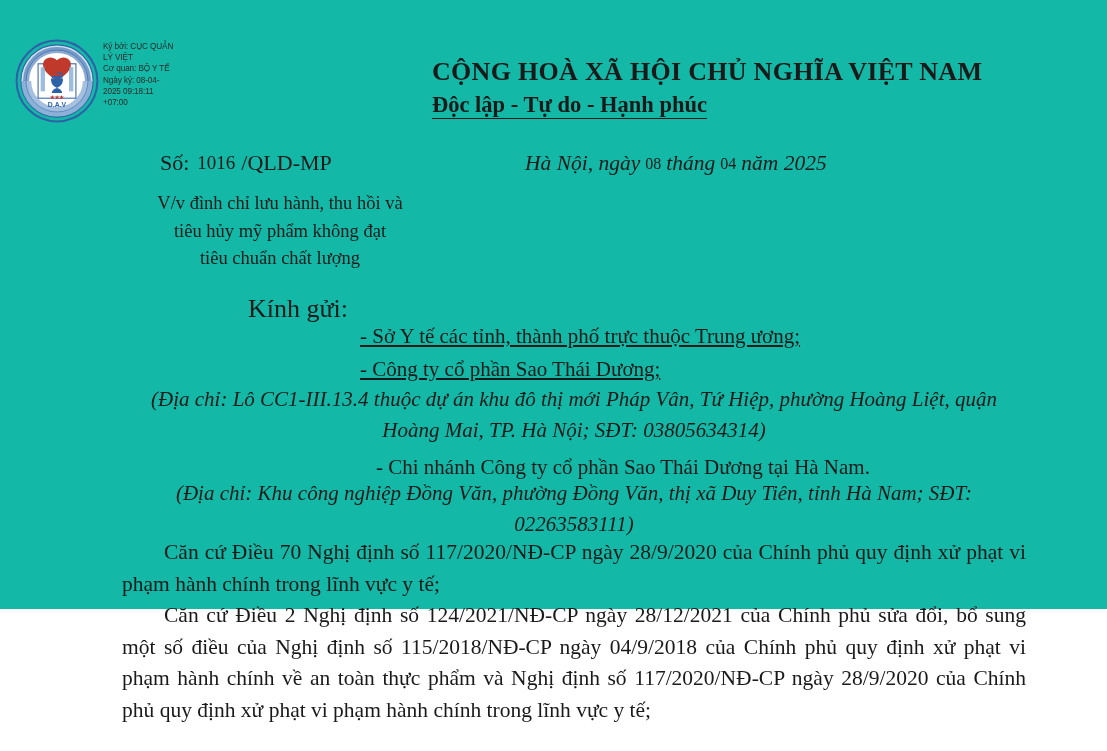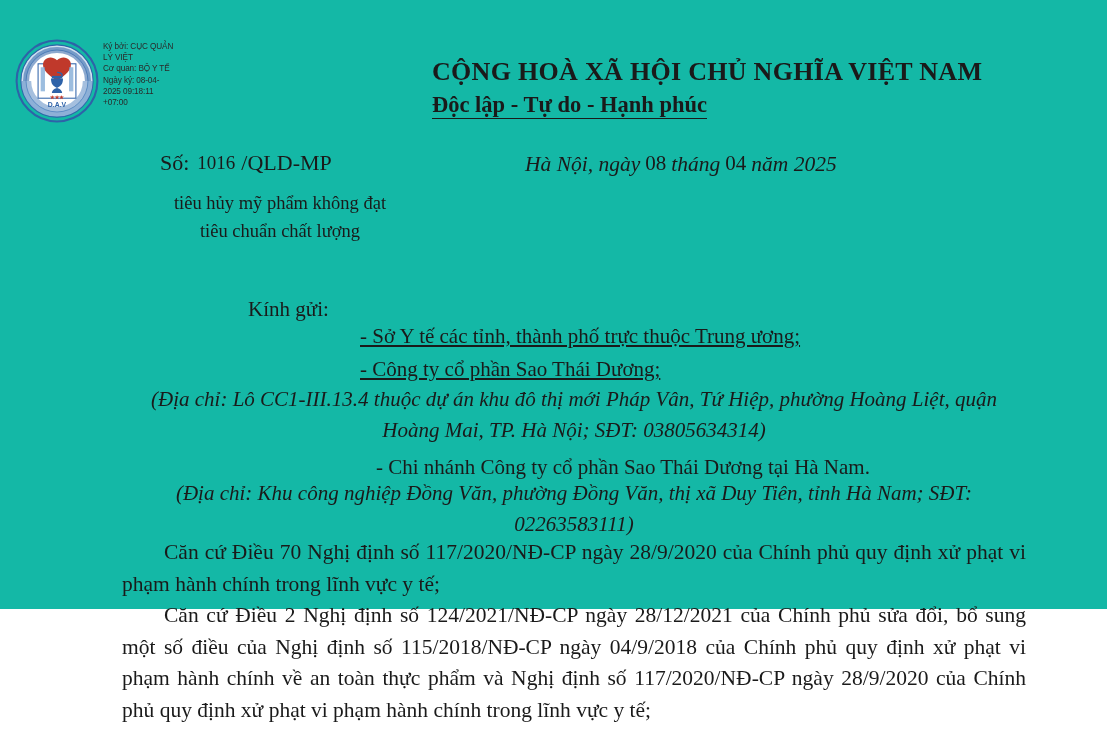--- a/index.html
+++ b/index.html
@@ -125,21 +125,21 @@
   .dateline {
     position: absolute;
     left: 525px;
     top: 148px;
     font-size: 21.5px;
     font-style: italic;
     line-height: 30px;
     white-space: nowrap;
   }
   .dateline .fill {
-    font-size: 21px;
+    font-size: 16px;
     font-style: normal;
     padding: 0 5px;
     vertical-align: 1px;
   }
 
   
   .subject {
     position: absolute;
     left: 112px;
     top: 190px;
@@ -147,21 +147,21 @@
     text-align: center;
     font-size: 18.5px;
     line-height: 27.5px;
   }
 
   
   .kinhgui {
     position: absolute;
     left: 248px;
     top: 294px;
-    font-size: 21px;
+    font-size: 26px;
     line-height: 30px;
   }
   .recip {
     position: absolute;
     left: 360px;
     top: 320px;
     width: 640px;
     font-size: 21px;
     line-height: 33px;
     text-decoration: underline;
@@ -246,20 +246,21 @@
 
   <div class="numline">
     <span>Số:</span><span class="fill">1016</span><span>/QLD-MP</span>
   </div>
 
   <div class="dateline">
     <span>Hà Nội, ngày</span><span class="fill">08</span><span>tháng</span><span class="fill">04</span><span>năm 2025</span>
   </div>
 
   <div class="subject">
+    <div>V/v đình chỉ lưu hành, thu hồi và</div>
     <div>tiêu hủy mỹ phẩm không đạt</div>
     <div>tiêu chuẩn chất lượng</div>
   </div>
 
   <div class="kinhgui">Kính gửi:</div>
 
   <div class="recip">
     <div class="item">- Sở Y tế các tỉnh, thành phố trực thuộc Trung ương;</div>
     <div class="item">- Công ty cổ phần Sao Thái Dương;</div>
   </div>

